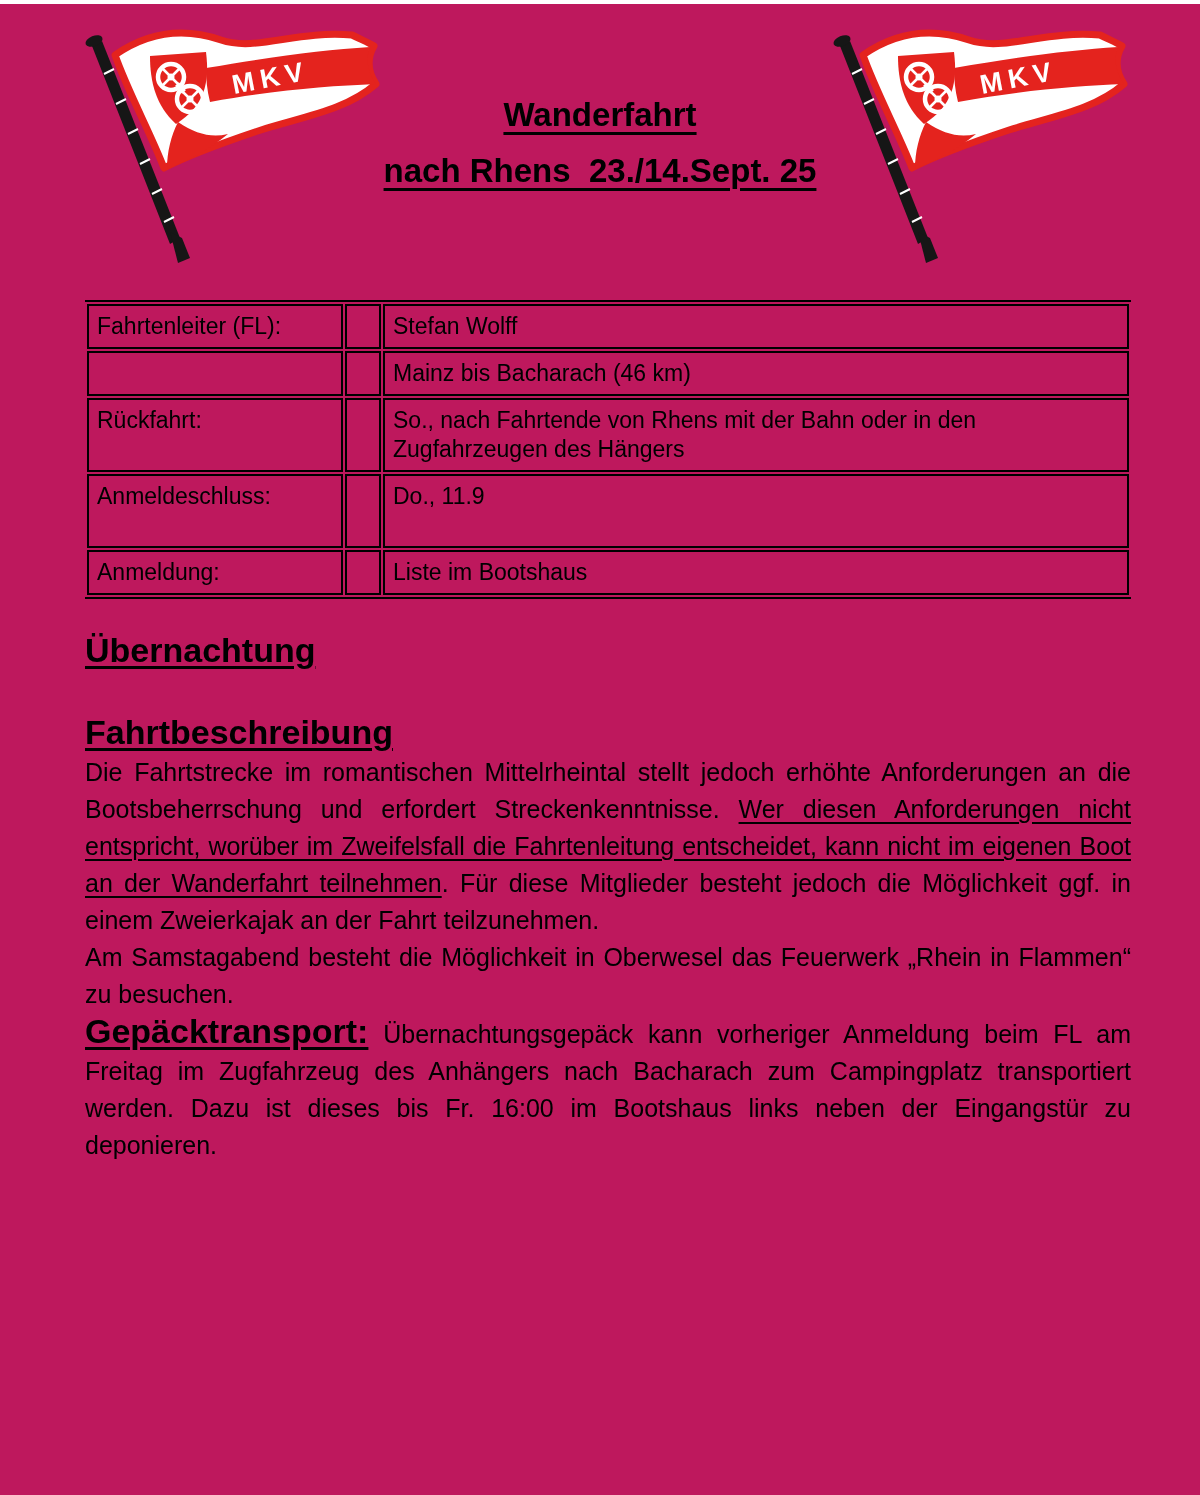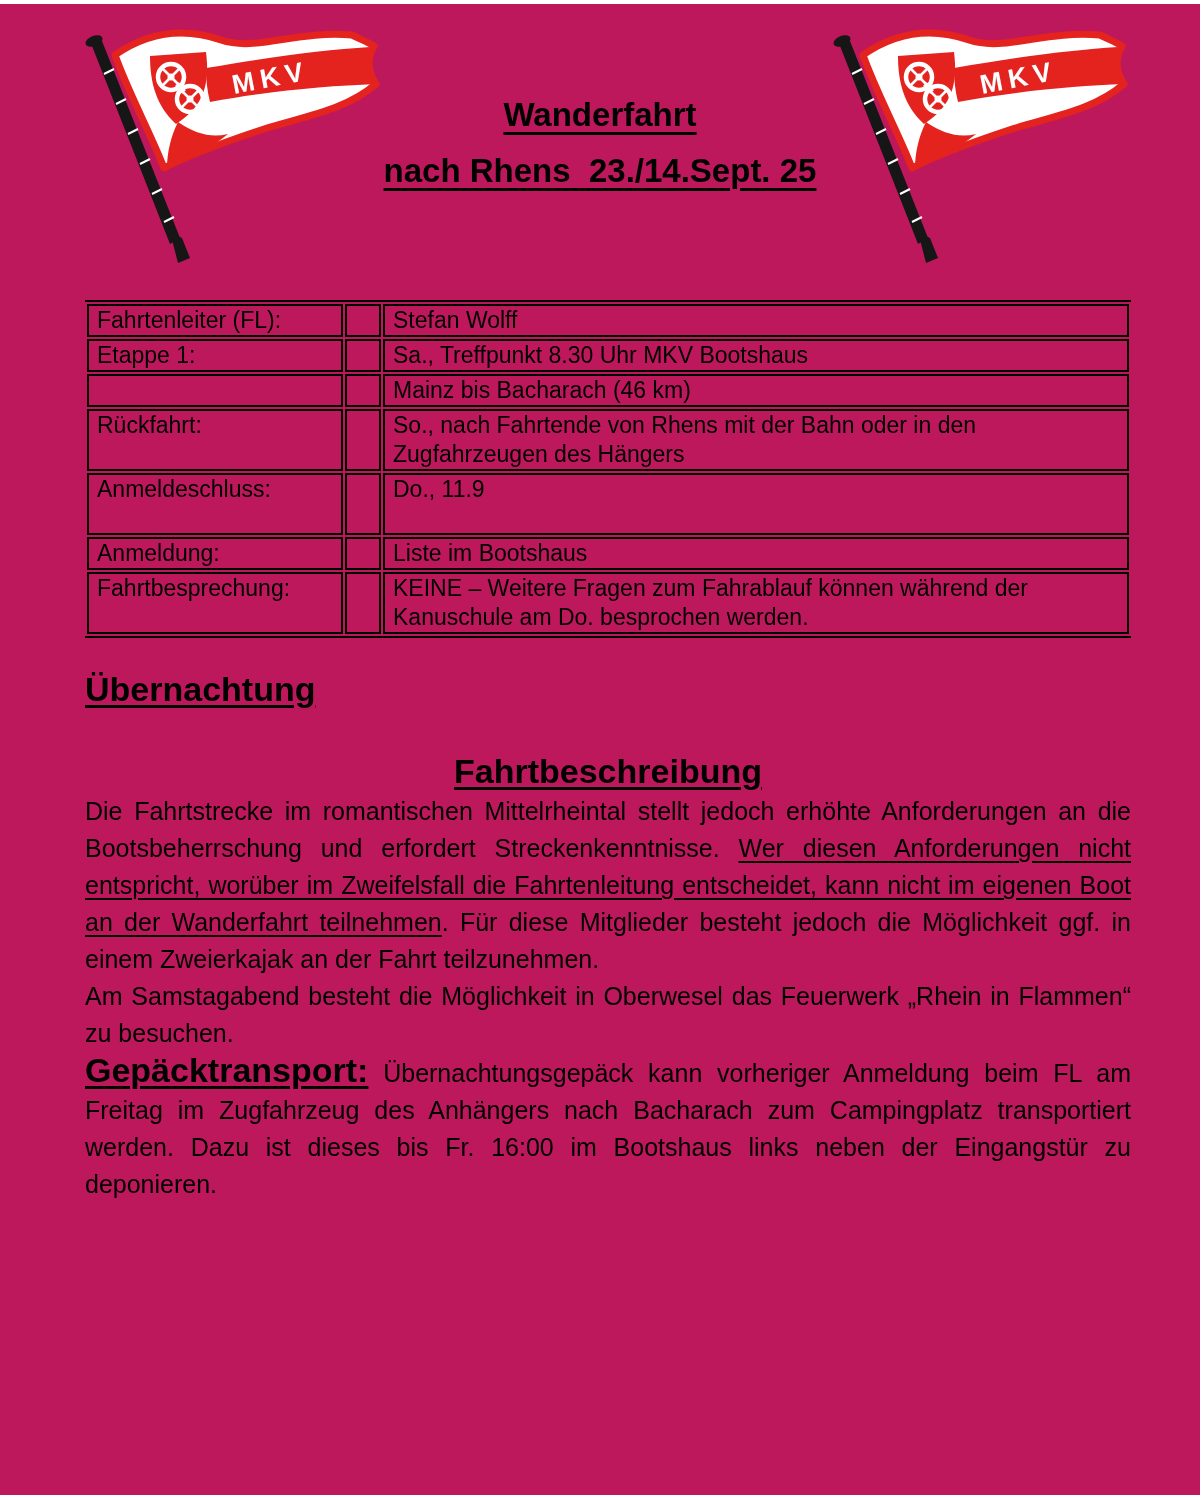--- a/index.html
+++ b/index.html
@@ -26,21 +26,21 @@
   .content{position:absolute;top:296px;left:85px;width:1046px;}
   
   table.info{
     width:100%;table-layout:fixed;
     border-collapse:separate;border-spacing:2px;
     border-top:2px solid #000;border-bottom:2px solid #000;
   }
   table.info td{
     border:2px solid #000;
     vertical-align:top;
-    padding:0 8px;
+    padding:6px 8px;
     font-size:23px;line-height:29px;
     overflow:hidden;
   }
   td.c1{width:236px;}
   td.c2{width:16px;padding:0;}
   tr.tall td{height:58px;}
   
   .sec{margin:0;}
   .sec-ueber{margin-top:33px;}
   .h-line{font-size:25px;line-height:37px;}
@@ -52,21 +52,21 @@
   }
   p.body-text{
     margin:0;font-size:25px;line-height:37px;
     text-align:justify;text-justify:inter-word;
   }
   .u{
     text-decoration:underline;
     text-decoration-thickness:2px;
     text-underline-offset:4px;
   }
-  .h-fahrt{margin-top:42px;text-align:center;}
+  .h-fahrt{margin-top:42px;}
   .p-samstag{margin-top:12px;}
   .p-gepaeck{margin-top:60px;}
 </style>
 </head>
 <body>
 
 <div class="page">
 
   <svg width="0" height="0" style="position:absolute" aria-hidden="true">
     <defs>
@@ -128,48 +128,38 @@
   <div class="content">
 
     <table class="info">
       <tbody>
         <tr>
           <td class="c1">Fahrtenleiter (FL):</td>
           <td class="c2"></td>
           <td class="c3">Stefan Wolff</td>
         </tr>
         <tr>
-          <td class="c1">Etappe 1:</td>
-          <td class="c2"></td>
-          <td class="c3">Sa., Treffpunkt 8.30 Uhr MKV Bootshaus</td>
-        </tr>
-        <tr>
           <td class="c1"></td>
           <td class="c2"></td>
           <td class="c3">Mainz bis Bacharach (46 km)</td>
         </tr>
         <tr>
           <td class="c1">Rückfahrt:</td>
           <td class="c2"></td>
           <td class="c3">So., nach Fahrtende von Rhens mit der Bahn oder in den Zugfahrzeugen des Hängers</td>
         </tr>
         <tr class="tall">
           <td class="c1">Anmeldeschluss:</td>
           <td class="c2"></td>
           <td class="c3">Do., 11.9</td>
         </tr>
         <tr>
           <td class="c1">Anmeldung:</td>
           <td class="c2"></td>
           <td class="c3">Liste im Bootshaus</td>
-        </tr>
-        <tr>
-          <td class="c1">Fahrtbesprechung:</td>
-          <td class="c2"></td>
-          <td class="c3">KEINE – Weitere Fragen zum Fahrablauf können während der Kanuschule am Do. besprochen werden.</td>
         </tr>
       </tbody>
     </table>
 
     <div class="sec sec-ueber">
       <div class="h-line">
         <span class="h-inline">Übernachtung</span>
       </div>
     </div>
 

